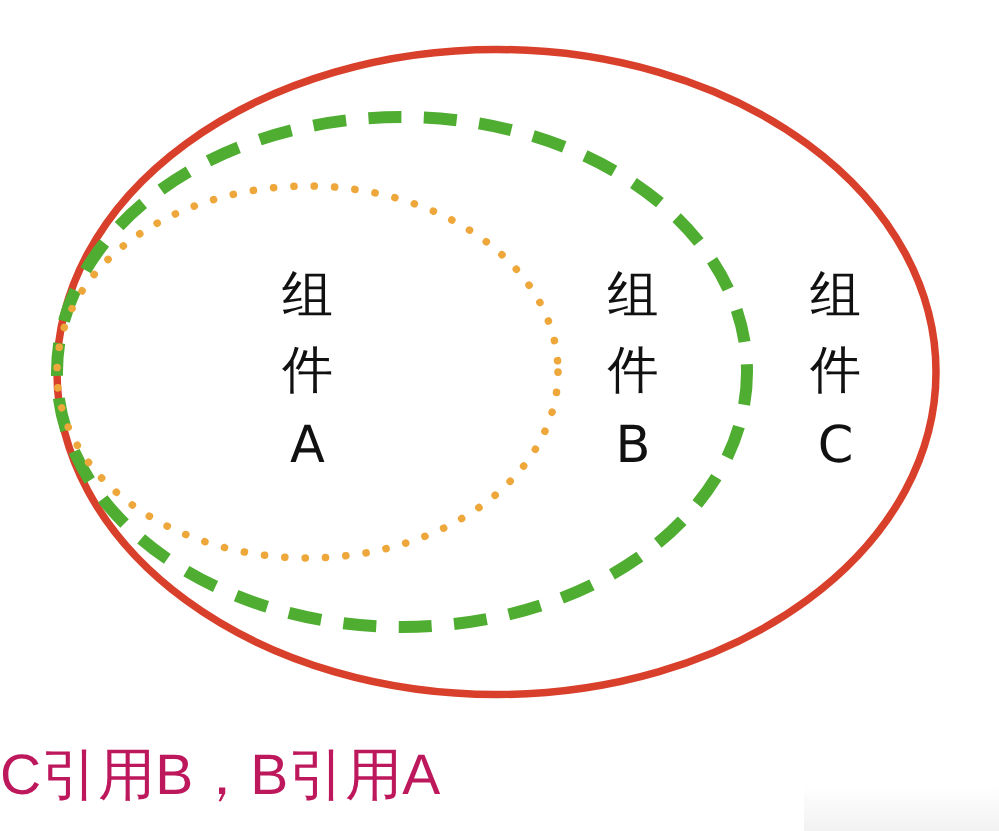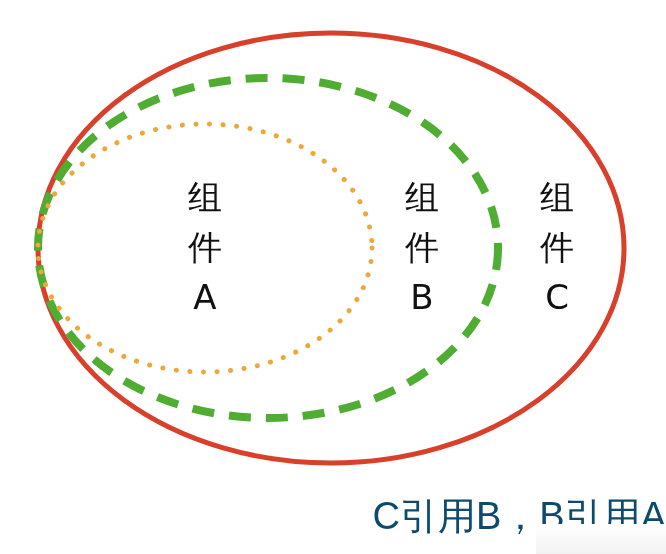--- a/index.html
+++ b/index.html
@@ -2,22 +2,22 @@
 <html><head>
   <meta charset="utf-8">
   <style>
     html, body { margin: 0; padding: 0; background: #ffffff; }
     body { width: 666px; height: 554px; position: relative; overflow: hidden;
            font-family: "DejaVu Sans", "Liberation Sans", sans-serif; }
     #diagram { position: absolute; left: 0; top: 0; }
     .label { position: absolute; color: #111111; font-size: 34px; line-height: 50px;
              text-align: center; width: 50px; font-family: "DejaVu Sans", sans-serif; }
     .label span { display: block; }
-    #caption { position: absolute; left: 0; width: 666px; top: 491px; text-align: right;
-               font-size: 38px; color: #0c4a6e; font-family: "Liberation Sans", "DejaVu Sans", sans-serif; }
+    #caption { position: absolute; left: 0; width: 666px; top: 491px; text-align: left;
+               font-size: 38px; color: #be185d; font-family: "Liberation Sans", "DejaVu Sans", sans-serif; }
     #corner-glow { position: absolute; right: 0; bottom: 0; width: 130px; height: 30px;
                    background: linear-gradient(180deg, #ffffff 0%, #f2f2f2 100%); }
   </style>
 </head>
 <body>
 
 <svg id="diagram" width="666" height="554" viewBox="0 0 666 554">
   <ellipse cx="331" cy="248" rx="293" ry="215" fill="none" stroke="#d9402b" stroke-width="5"></ellipse>
   <ellipse cx="268" cy="248" rx="230" ry="170" fill="none" stroke="#4fad31" stroke-width="8" stroke-dasharray="22 15"></ellipse>
   <ellipse cx="205" cy="248" rx="167" ry="124" fill="none" stroke="#eda73b" stroke-width="5" stroke-linecap="round" stroke-dasharray="0.1 13.5"></ellipse>

